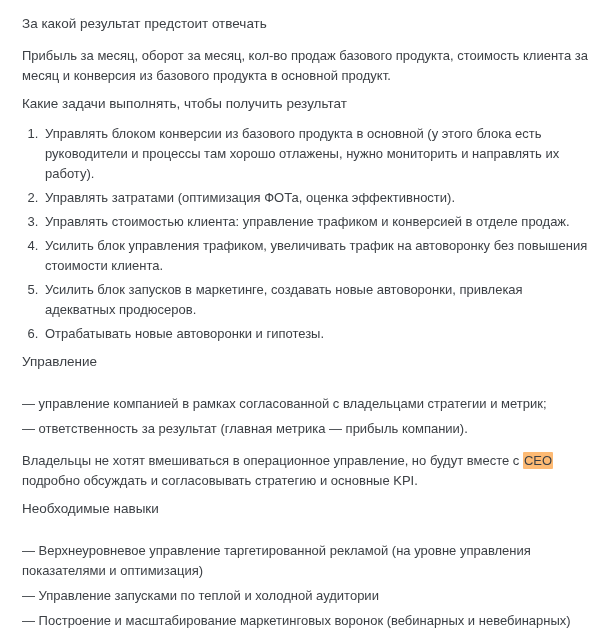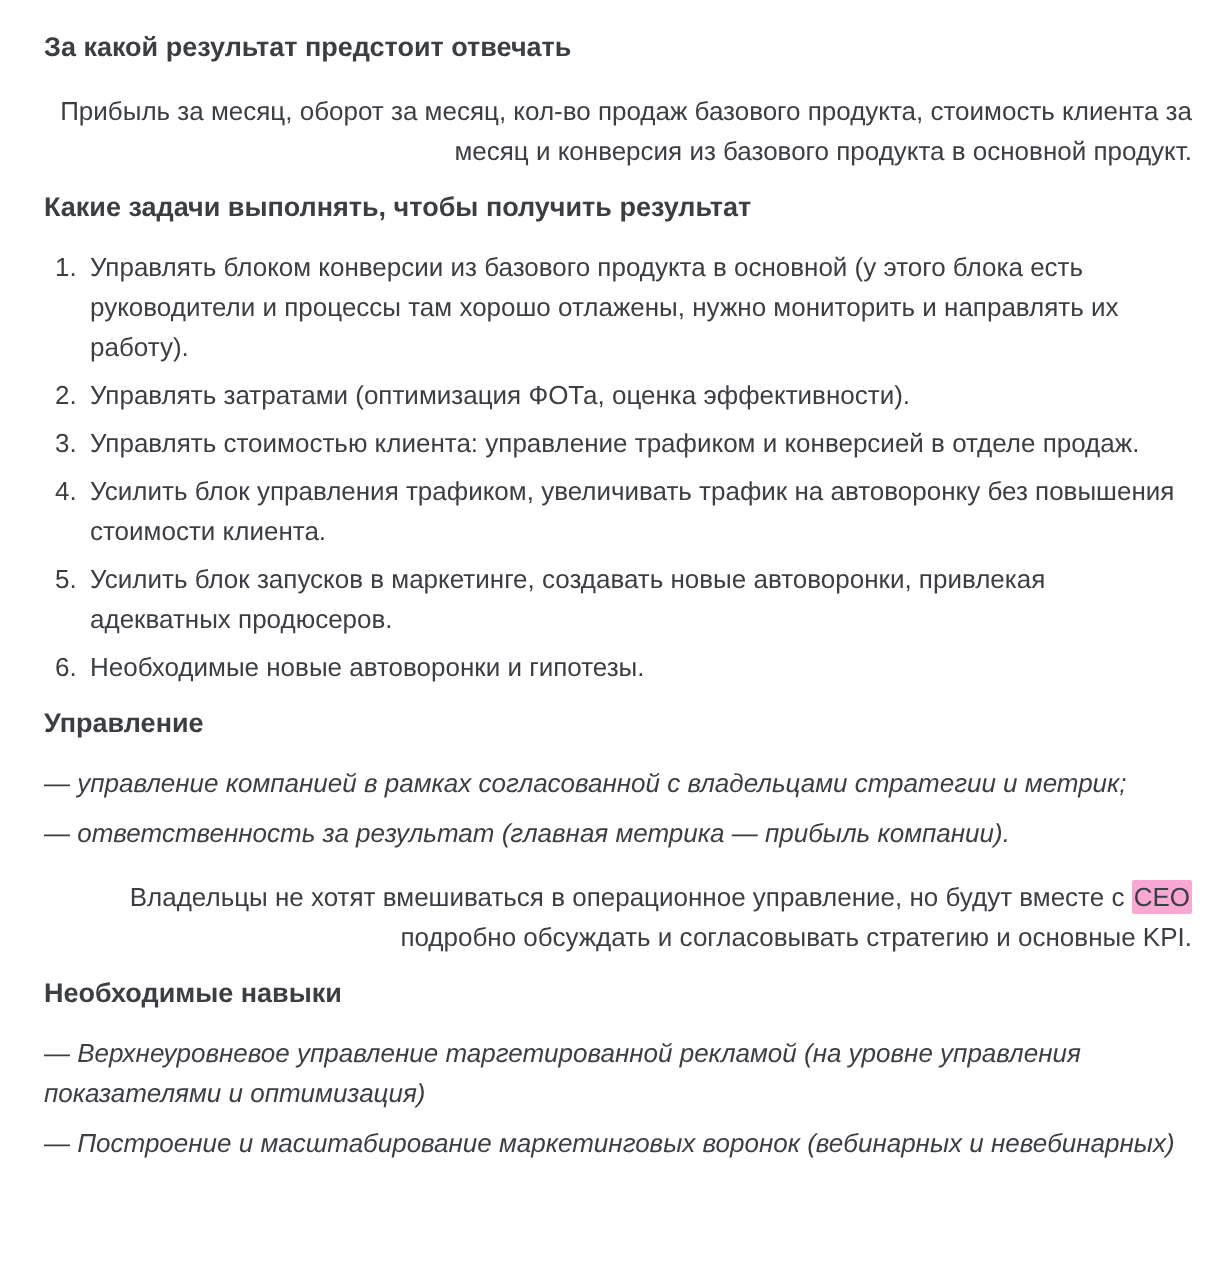--- a/index.html
+++ b/index.html
@@ -11,42 +11,42 @@
     font-size: 13px;
     line-height: 20px;
     overflow: hidden;
   }
   .doc {
     padding: 12px 20px 0 22px;
     width: 616px;
   }
   .doc h3 {
     font-size: 13.5px;
-    font-weight: bold;
+    font-weight: normal;
     color: #3b3f44;
     margin: 8px 0 6px;
     line-height: 20px;
   }
   .doc h3:first-child { margin-top: 2px; }
   p.body-para {
     margin: 0 0 6px;
   }
-  p.spaced { margin-top: 12px; text-align: right; }
+  p.spaced { margin-top: 12px; }
   ol.num-list {
     margin: 10px 0 6px;
     padding-left: 20px;
   }
   ol.num-list li {
     margin-bottom: 4px;
     padding-left: 3px;
   }
   p.dash-item {
     margin: 0 0 5px;
   }
-  .dash-group { margin: 10px 0 8px; font-style: italic; }
+  .dash-group { margin: 22px 0 8px; }
   mark.hl {
     background: #fce8a3;
     color: inherit;
     padding: 1px 1px;
     border-radius: 1px;
     cursor: pointer;
   }
 </style>
 </head>
 <body style="color: rgb(59, 63, 68);">
@@ -56,30 +56,31 @@
   <h3>За какой результат предстоит отвечать</h3>
   <p class="body-para spaced">Прибыль за месяц, оборот за месяц, кол-во продаж базового продукта, стоимость клиента за месяц и конверсия из базового продукта в основной продукт.</p>
 
   <h3 class="h-gap">Какие задачи выполнять, чтобы получить результат</h3>
   <ol class="num-list">
     <li>Управлять блоком конверсии из базового продукта в основной (у этого блока есть руководители и процессы там хорошо отлажены, нужно мониторить и направлять их работу).</li>
     <li>Управлять затратами (оптимизация ФОТа, оценка эффективности).</li>
     <li>Управлять стоимостью клиента: управление трафиком и конверсией в отделе продаж.</li>
     <li>Усилить блок управления трафиком, увеличивать трафик на автоворонку без повышения стоимости клиента.</li>
     <li>Усилить блок запусков в маркетинге, создавать новые автоворонки, привлекая адекватных продюсеров.</li>
-    <li>Необходимые новые автоворонки и гипотезы.</li>
+    <li>Отрабатывать новые автоворонки и гипотезы.</li>
   </ol>
 
   <h3>Управление</h3>
   <div class="dash-group">
     <p class="dash-item">— управление компанией в рамках согласованной с владельцами стратегии и метрик;</p>
     <p class="dash-item">— ответственность за результат (главная метрика — прибыль компании).</p>
   </div>
-  <p class="body-para spaced"><span>Владельцы не хотят вмешиваться в операционное управление, но будут вместе с </span><mark class="hl" style="background: #f9a8d4;">CEO</mark><span> подробно обсуждать и согласовывать стратегию и основные KPI.</span></p>
+  <p class="body-para spaced"><span>Владельцы не хотят вмешиваться в операционное управление, но будут вместе с </span><mark class="hl" style="background: #fdba74;">CEO</mark><span> подробно обсуждать и согласовывать стратегию и основные KPI.</span></p>
 
   <h3>Необходимые навыки</h3>
   <div class="dash-group">
     <p class="dash-item">— Верхнеуровневое управление таргетированной рекламой (на уровне управления показателями и оптимизация)</p>
+    <p class="dash-item">— Управление запусками по теплой и холодной аудитории</p>
     <p class="dash-item">— Построение и масштабирование маркетинговых воронок (вебинарных и невебинарных)</p>
 
   </div>
 
 </div>
 
 </body></html>

